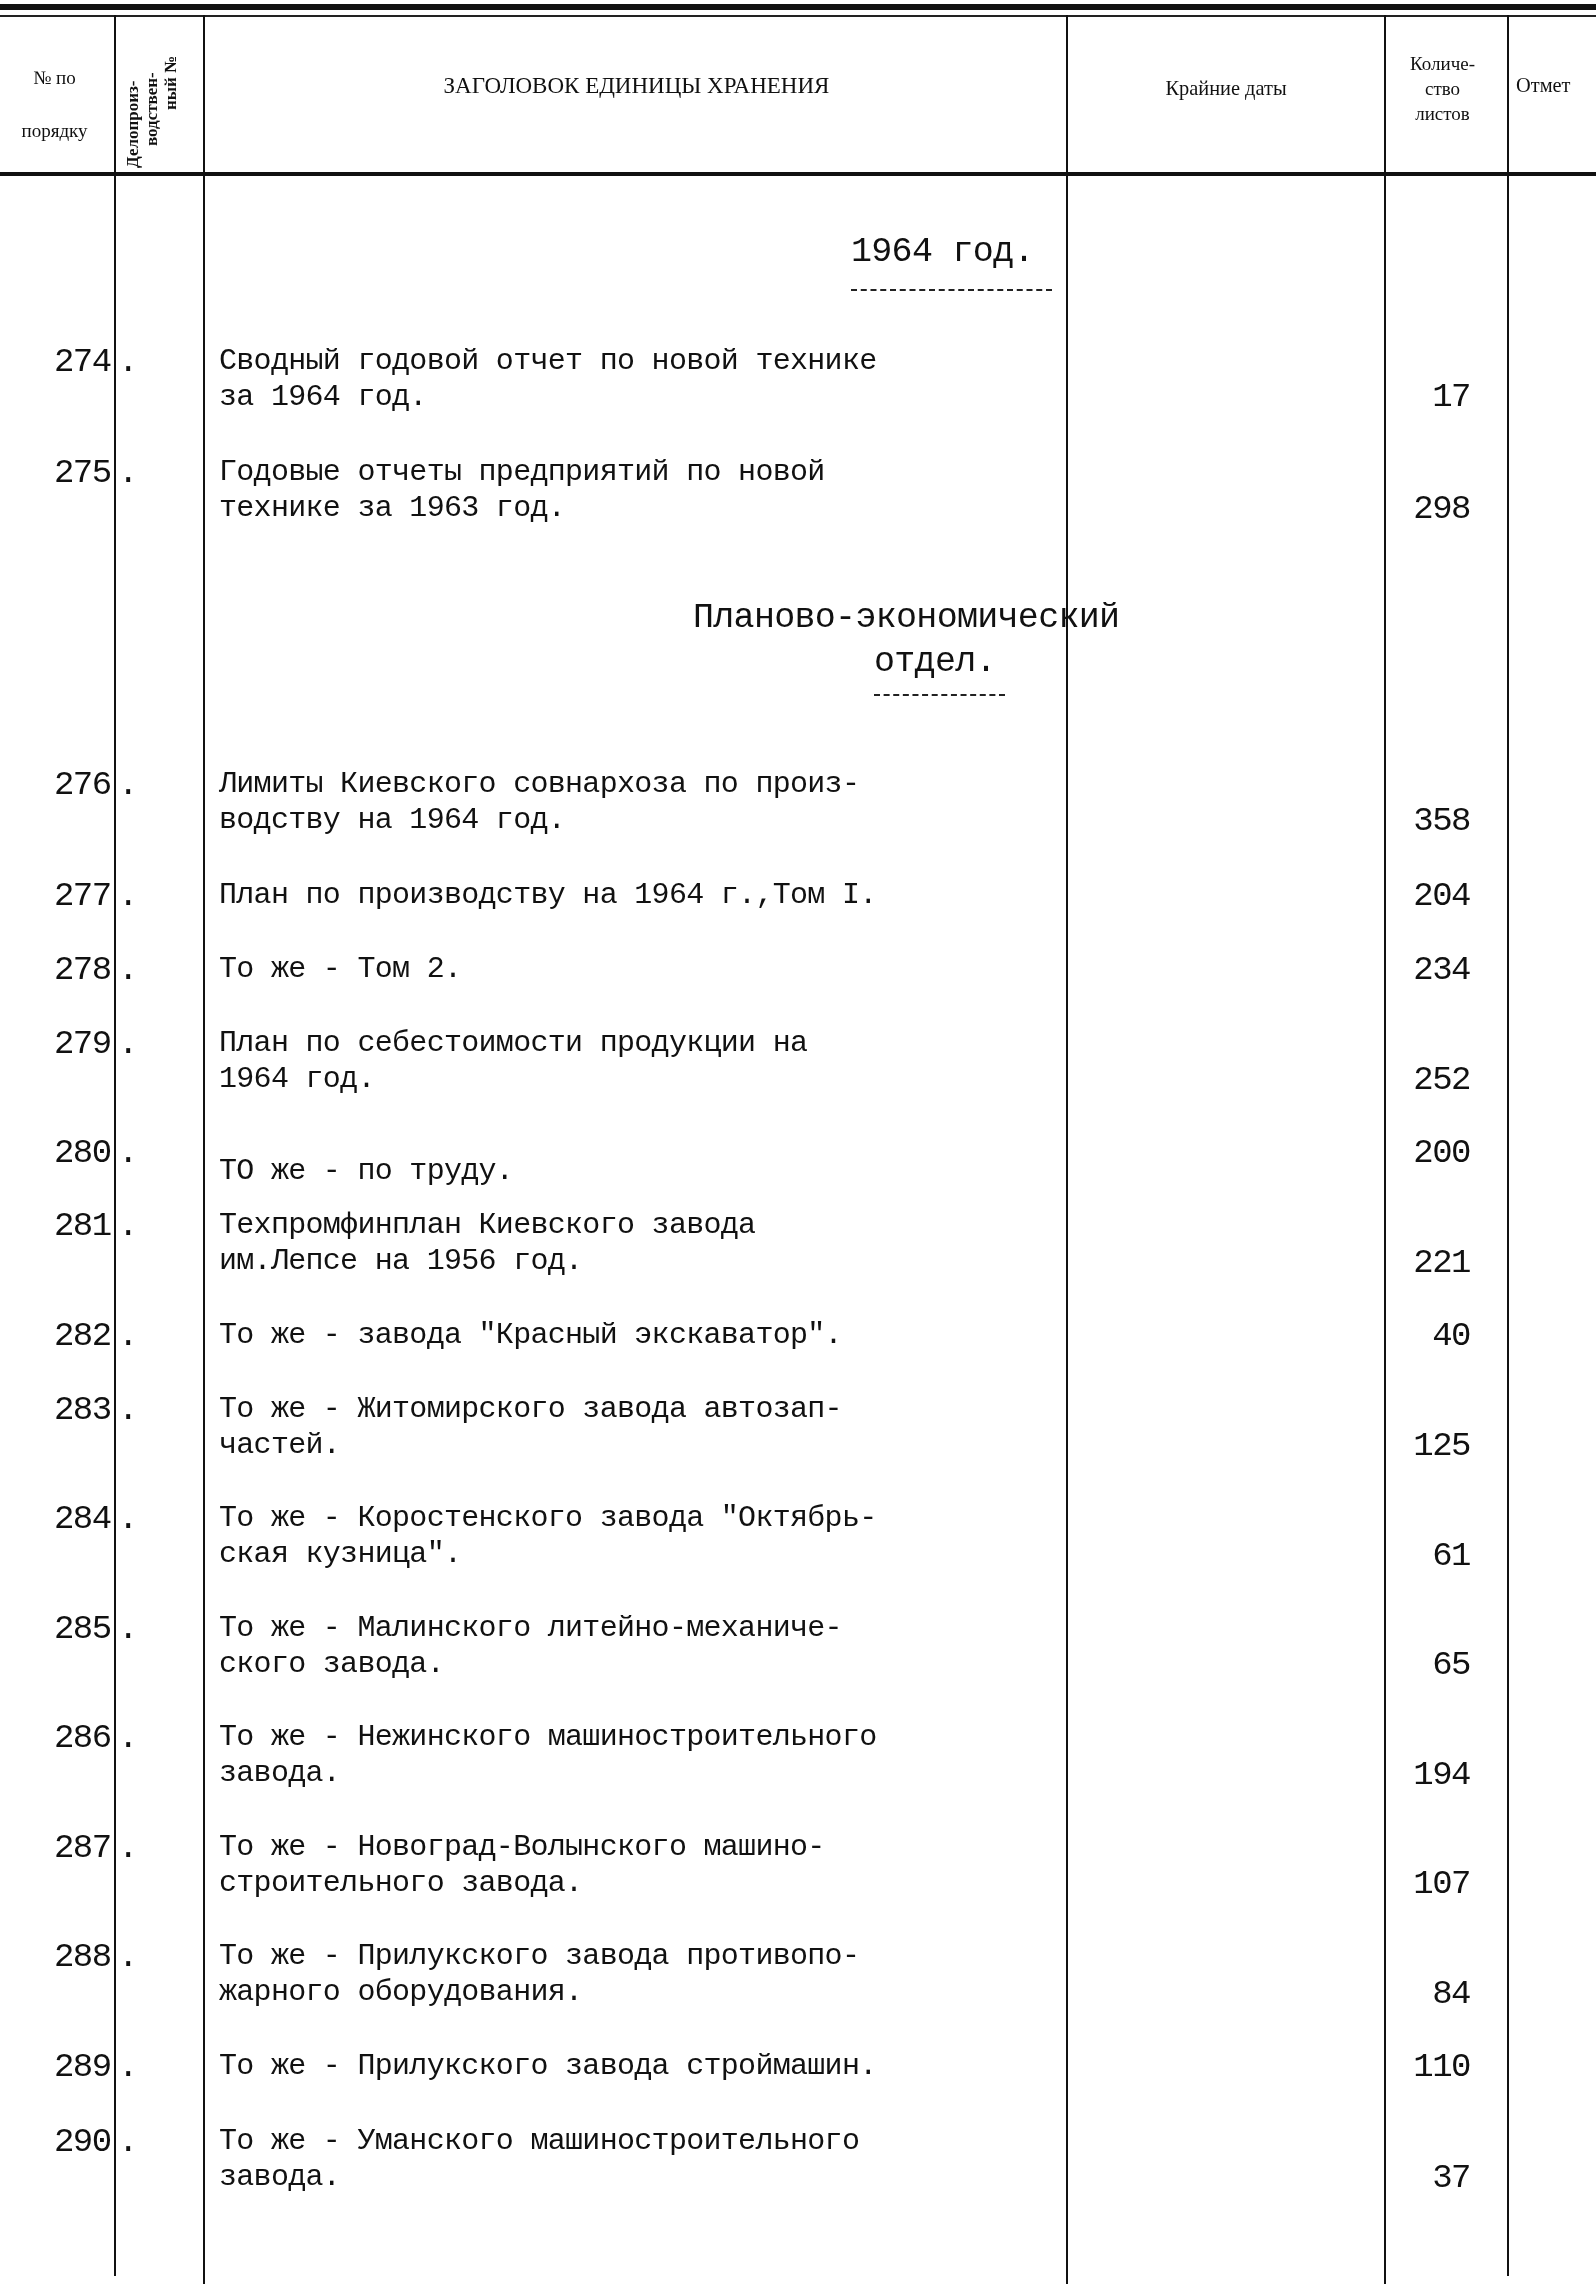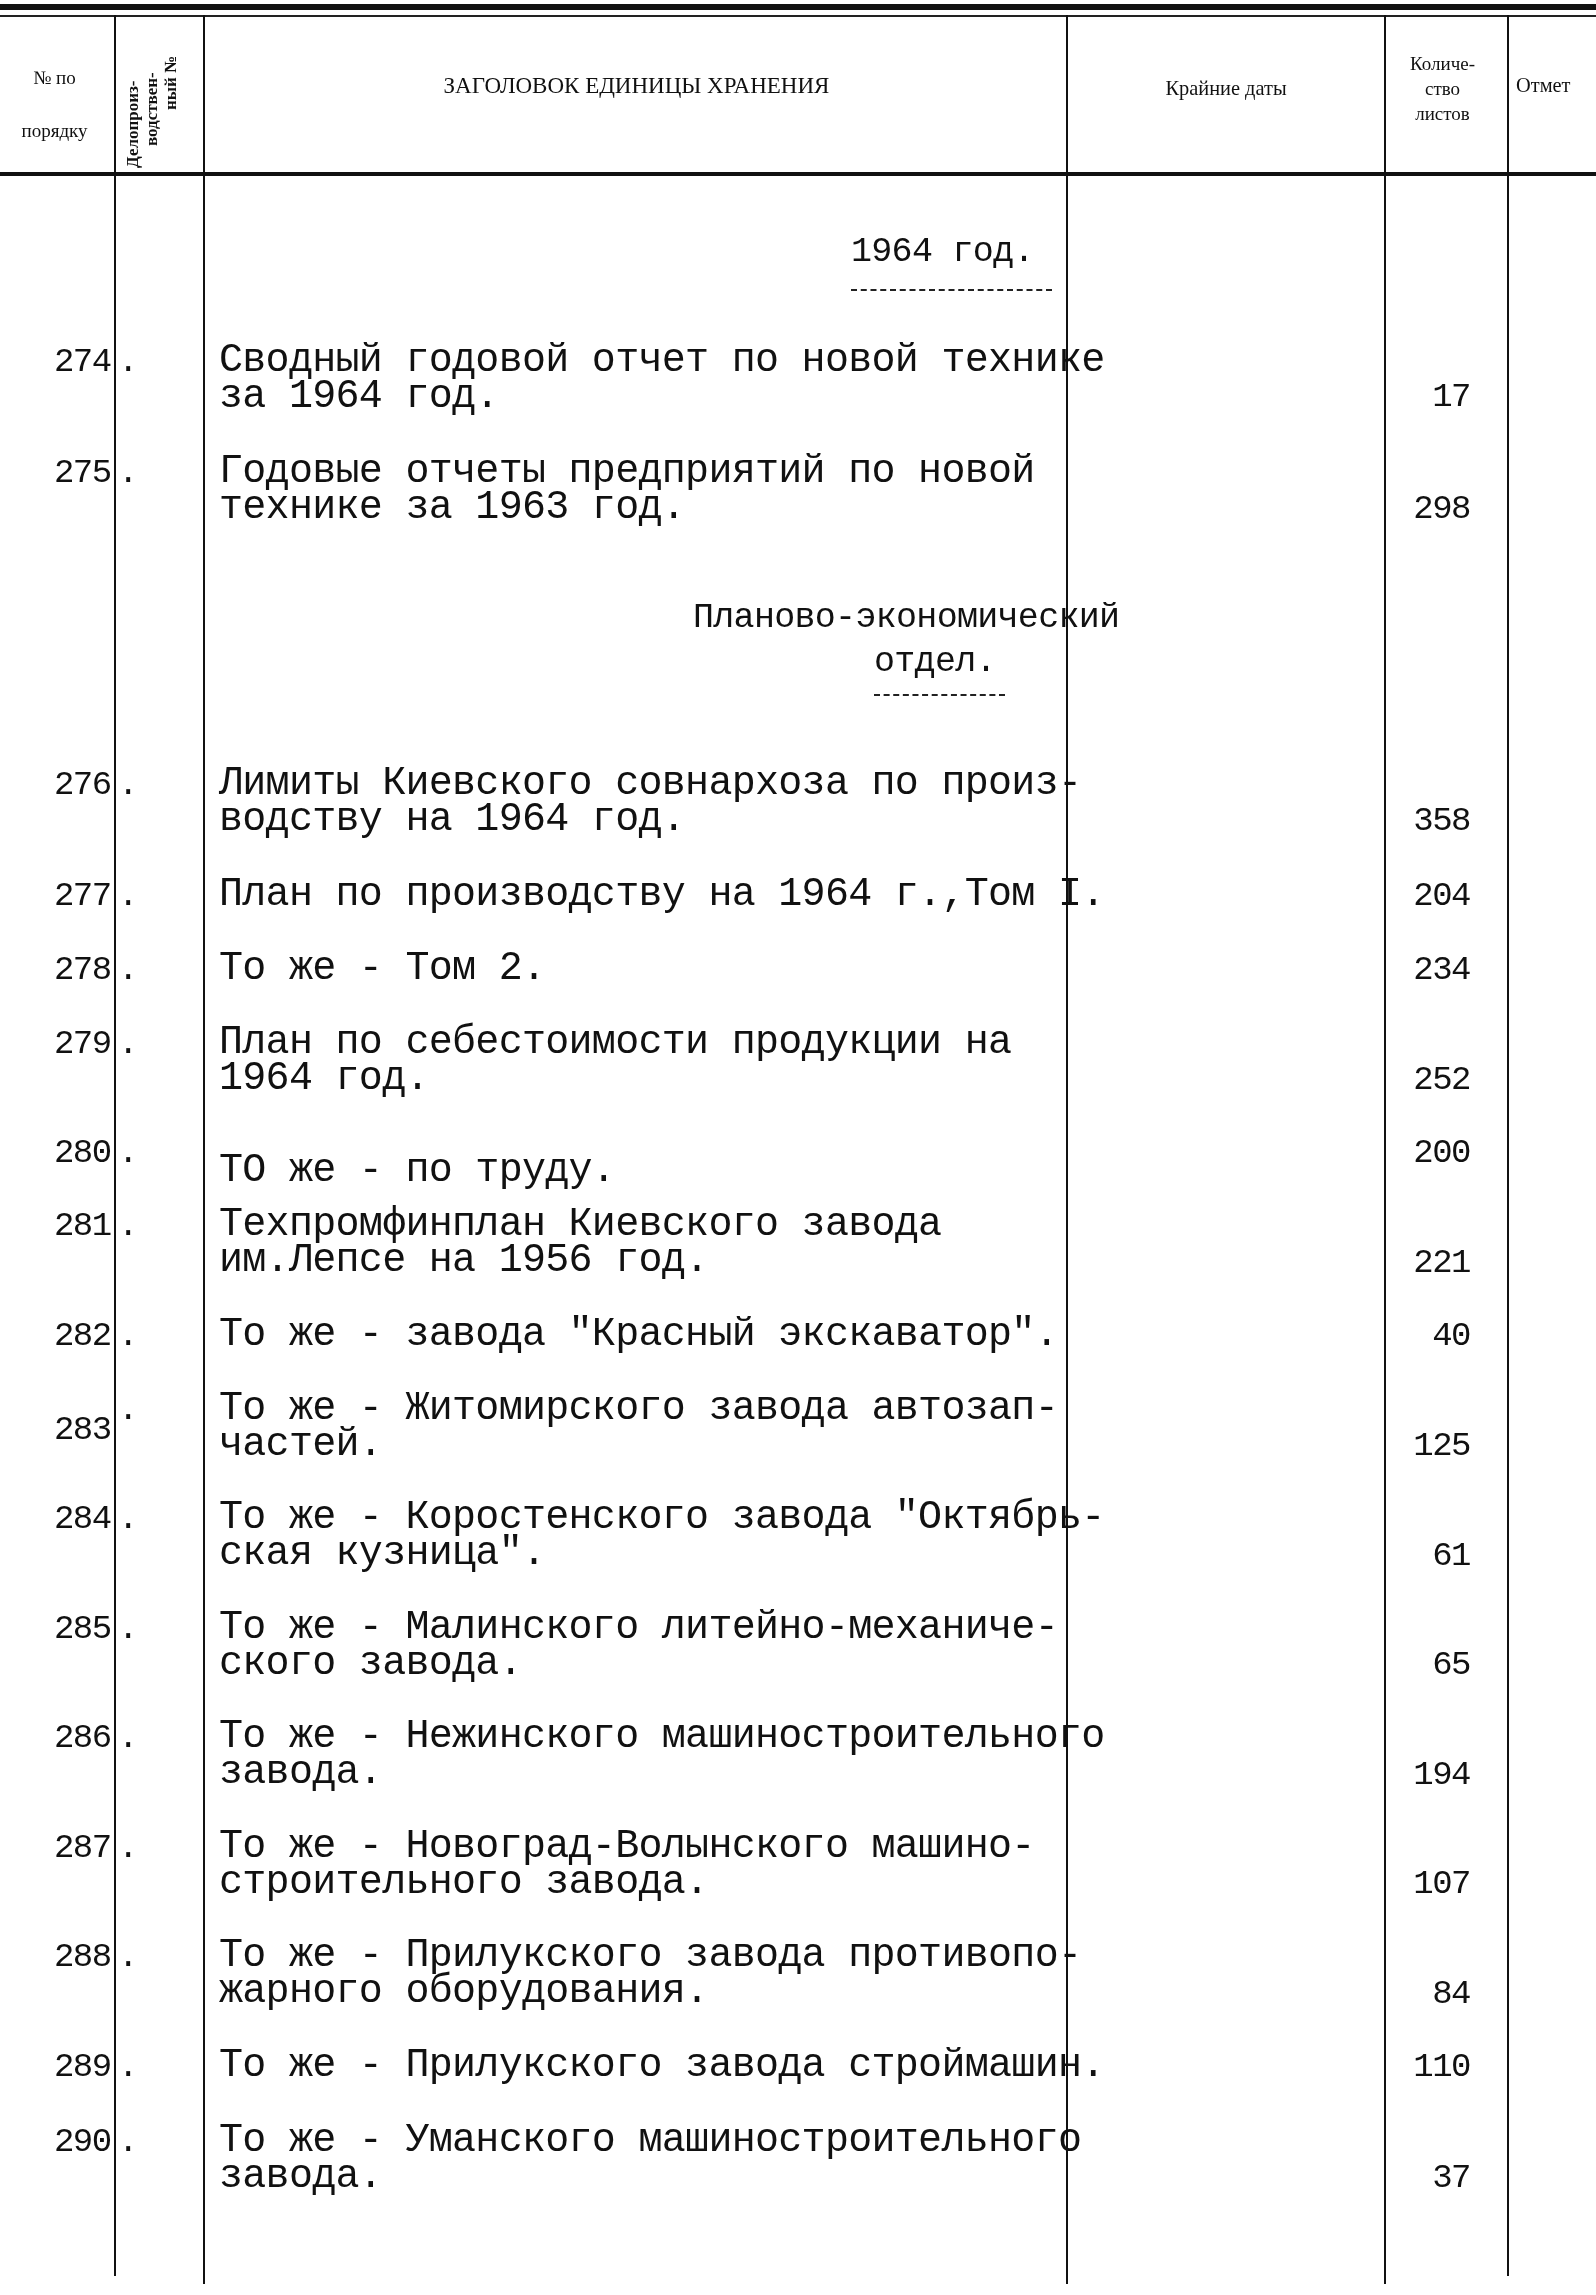--- a/index.html
+++ b/index.html
@@ -6,21 +6,21 @@
   body{width:1597px;height:2295px;position:relative;overflow:hidden;font-family:"Liberation Mono","DejaVu Sans Mono",monospace;color:#111;}
   .topline{position:absolute;left:0;top:4.4px;width:1597px;height:5.8px;background:#111;}
   .topline2{position:absolute;left:0;top:14.6px;width:1597px;height:2.2px;background:#222;}
   .hdrline{position:absolute;left:0;top:172px;width:1597px;height:3.6px;background:#111;}
   .vline{position:absolute;top:14.6px;width:2.2px;background:#111;}
   .hdr{position:absolute;font-family:"Liberation Serif","DejaVu Serif",serif;color:#111;text-align:center;}
   .hdr-vert{position:absolute;left:123px;top:22px;width:80px;height:146px;}
   .hdr-vert div{position:absolute;transform:rotate(-90deg);transform-origin:left top;font-family:"Liberation Serif",serif;font-weight:bold;font-size:17px;white-space:nowrap;}
   .num{position:absolute;left:14.6px;width:96px;text-align:right;font-size:34px;letter-spacing:-1.5px;}
   .dot{position:absolute;left:118px;font-size:34px;}
-  .title{position:absolute;left:219px;width:861px;font-size:40px;line-height:36px;white-space:pre;letter-spacing:-0.7px;}
+  .title{position:absolute;left:219px;width:861px;font-size:30px;line-height:36px;white-space:pre;letter-spacing:-0.7px;}
   .cnt{position:absolute;left:1390px;width:80px;text-align:right;font-size:34px;letter-spacing:-1.5px;}
   .sec{position:absolute;font-size:35px;white-space:nowrap;letter-spacing:-0.7px;}
   .dash{position:absolute;border-top:2.9px dashed #222;height:0;}
 </style>
 </head>
 <body>
 
 <div class="topline"></div>
 <div class="topline2"></div>
 <div class="hdrline"></div>
@@ -109,21 +109,21 @@
   <div class="cnt" style="top:1244px;">221</div>
 <div class="dot" style="top: 1207px;">.</div>
   </div>
 <div>
   <div class="num" style="top:1317px;">282</div>
   <div class="title" style="top:1317px;">То же - завода "Красный экскаватор".</div>
   <div class="cnt" style="top:1317px;">40</div>
 <div class="dot" style="top: 1317px;">.</div>
   </div>
 <div>
-  <div class="num" style="top:1391px;margin-top:20px;">283</div>
+  <div class="num" style="top:1391px;">283</div>
   <div class="title" style="top:1391px;">То же - Житомирского завода автозап-
 частей.</div>
   <div class="cnt" style="top:1427px;">125</div>
 <div class="dot" style="top: 1391px;">.</div>
   </div>
 <div>
   <div class="num" style="top:1500px;">284</div>
   <div class="title" style="top:1500px;">То же - Коростенского завода "Октябрь-
 ская кузница".</div>
   <div class="cnt" style="top:1537px;">61</div>

